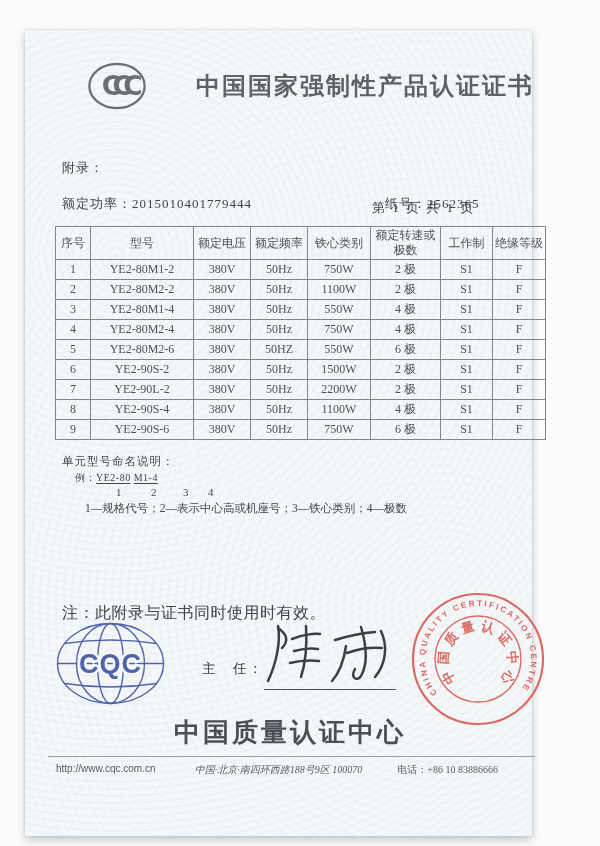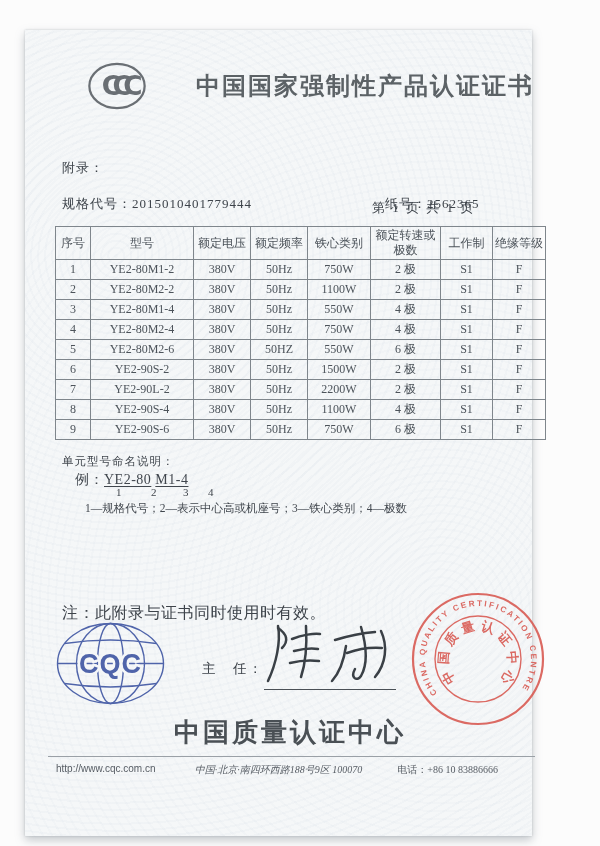--- a/index.html
+++ b/index.html
@@ -37,21 +37,21 @@
   table.products th,table.products td{
     border:1px solid #7f868c;text-align:center;vertical-align:middle;
     padding:1px 2px;font-weight:normal;overflow:hidden;
   }
   table.products thead tr{height:32px;}
   table.products tbody tr{height:19px;}
   th.wrap{white-space:pre-line;line-height:1.25;}
   
   .naming{font-size:11.5px;color:#40464d;}
   .n-head{left:37px;top:424px;letter-spacing:1px;}
-  .n-example{left:50px;top:441px;font-size:14px;letter-spacing:0.5px;}
+  .n-example{left:50px;top:441px;font-size:10px;letter-spacing:0.5px;}
   .n-example .useg{text-decoration:underline;text-underline-offset:2px;}
   .n-num{top:456px;font-size:11px;}
   .n1{left:91px;} .n2{left:126px;} .n3{left:158px;} .n4{left:183px;}
   .n-legend{left:60px;top:471px;}
   
   .note{left:37px;top:573px;font-size:16px;letter-spacing:0.5px;color:#3d434a;}
   .cqc-logo{left:28px;top:589px;width:115px;height:89px;}
   .director{left:177px;top:630px;font-size:13.5px;letter-spacing:2px;color:#3d434a;}
   .sig-svg{left:237px;top:588px;width:145px;height:72px;}
   .sig-line{left:239px;top:659px;width:132px;border-top:1.2px solid #4a5056;height:0;}
@@ -77,21 +77,21 @@
 
   <svg class="abs ccc-logo" viewBox="0 0 64 52">
     <ellipse cx="32" cy="26" rx="29.5" ry="23.5" fill="none" stroke="#6a6f74" stroke-width="2.4"></ellipse>
     <text x="33" y="36" text-anchor="middle" font-family="DejaVu Sans, sans-serif" font-weight="bold" font-size="28" letter-spacing="-9" fill="#6a6f74">CCC</text>
   </svg>
 
   <div class="abs cert-title">中国国家强制性产品认证证书</div>
 
   <div class="abs meta m-appendix">附录：</div>
   <div class="abs meta m-pageinfo">第 1 页 共 1 页</div>
-  <div class="abs meta m-certno"><span>规格代号：</span><span>2015010401779444</span></div>
+  <div class="abs meta m-certno"><span>额定功率：</span><span>2015010401779444</span></div>
   <div class="abs meta m-paperno"><span>纸号：</span><span>2562365</span></div>
 
   <table class="products">
     <colgroup>
       <col style="width:35px">
         <col style="width:103px">
         <col style="width:57px">
         <col style="width:57px">
       <col style="width:63px">
         <col style="width:70px">

